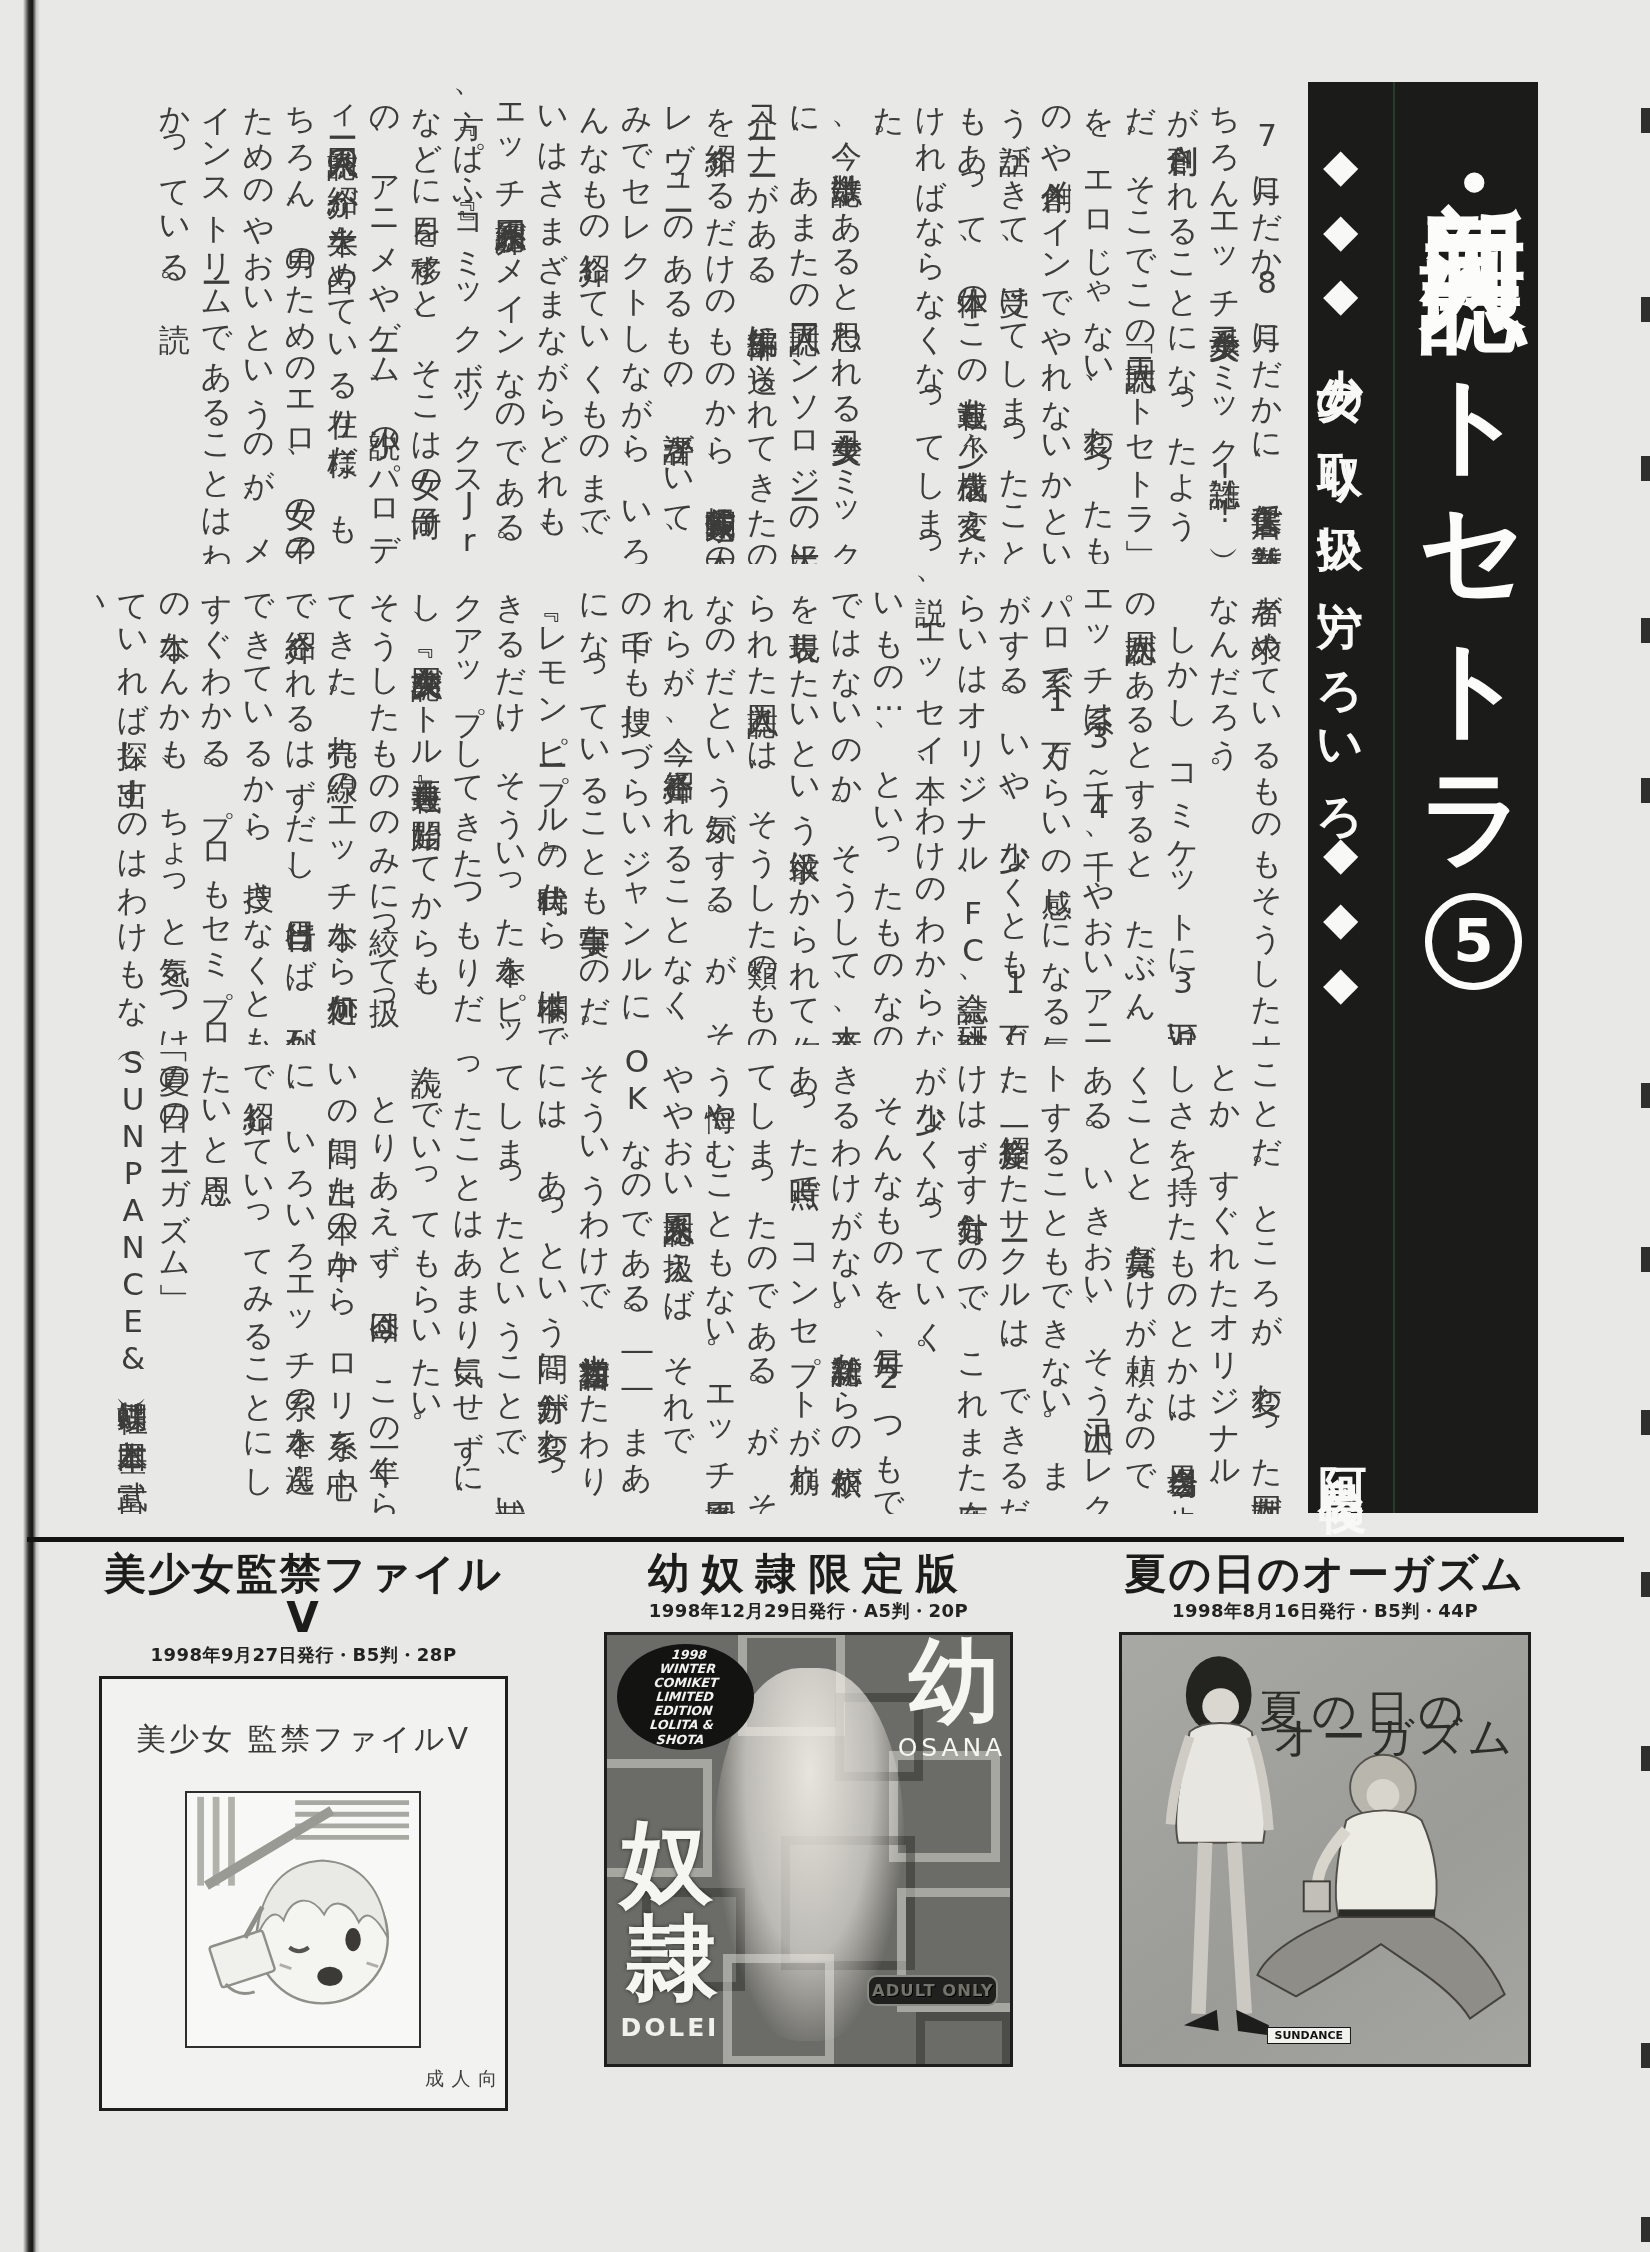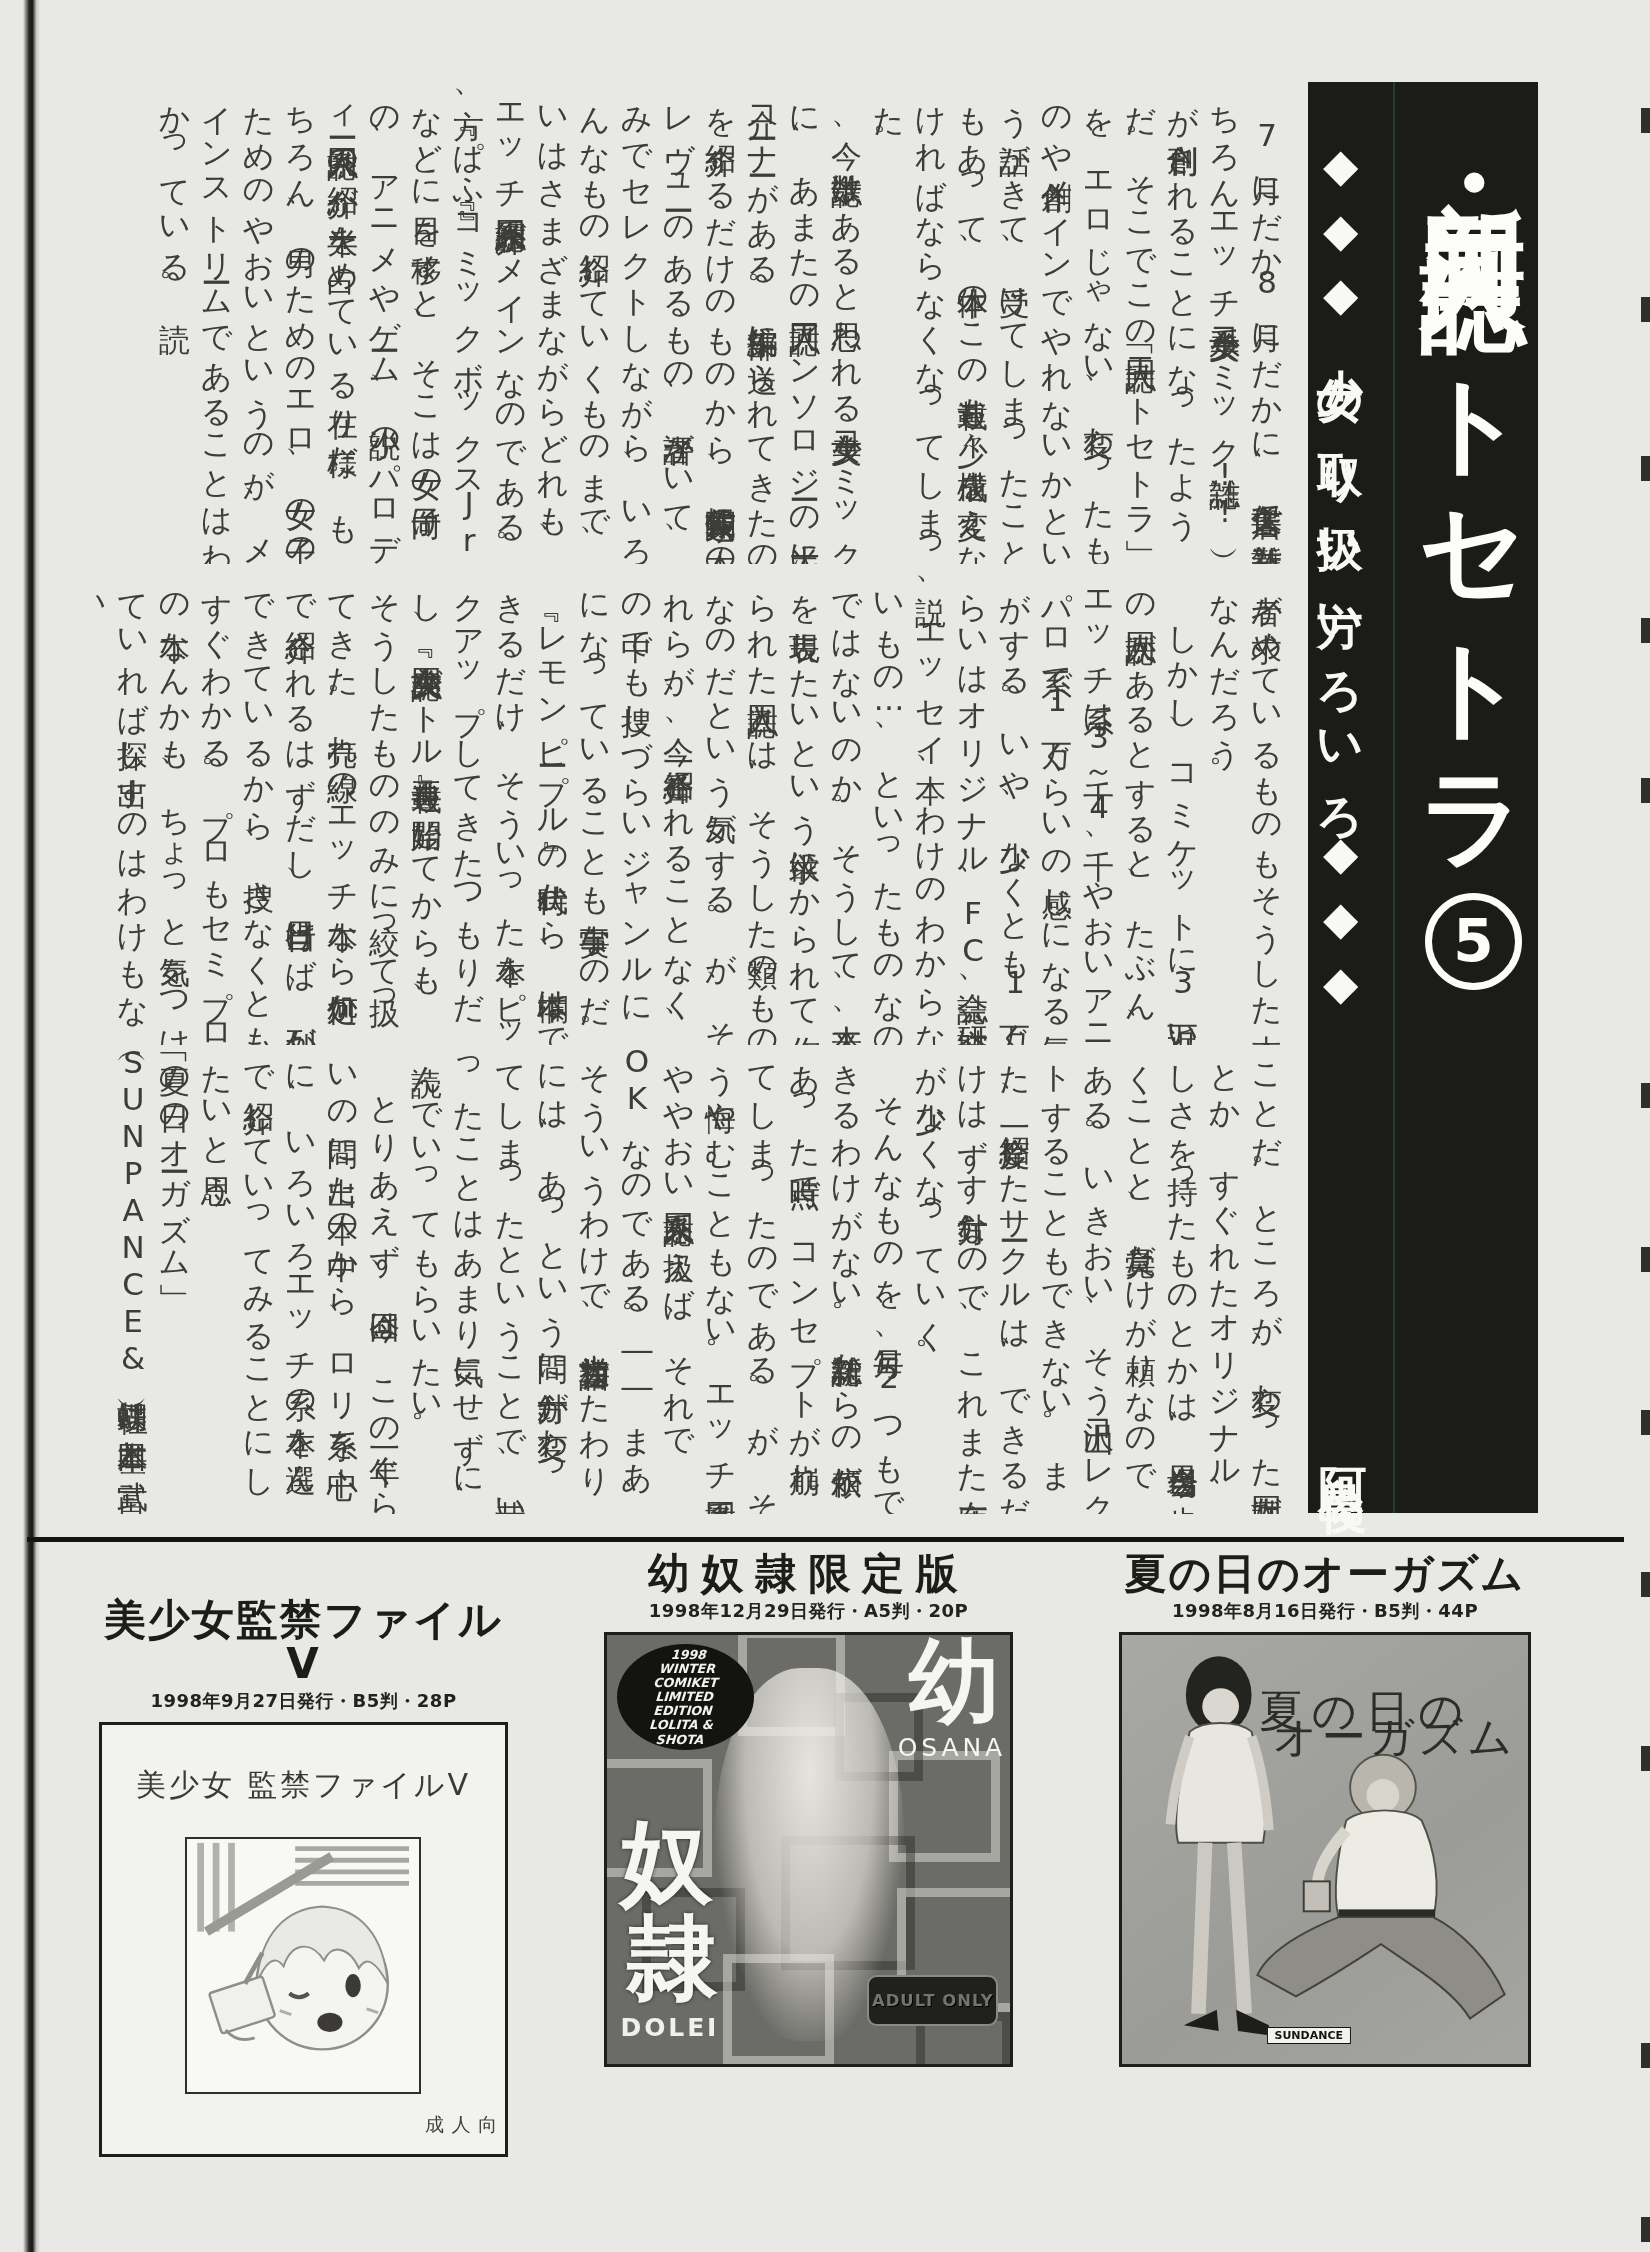--- a/index.html
+++ b/index.html
@@ -42,21 +42,21 @@
     font-size:46px;font-weight:700;color:#f8f8f6;letter-spacing:10.6px;line-height:1;
   }
   .banner-author{
     position:absolute;bottom:54px;left:11.6px;writing-mode:vertical-rl;text-orientation:upright;
     font-size:48px;font-weight:700;color:#f8f8f6;letter-spacing:9.7px;line-height:1;
   }
   
   .divider{position:absolute;left:27px;top:1537px;width:1597px;height:4.8px;background:#141412;}
   
   .book{position:absolute;top:1552px;text-align:center;}
-  .book1{left:99px;width:409px;margin-top:46px;}
+  .book1{left:99px;width:409px;}
   .book2{left:604px;width:409px;}
   .book3{left:1119px;width:412px;}
   .book-heading{font-size:42px;font-weight:800;color:#1c1c1a;letter-spacing:1.9px;line-height:1.05;}
   .book2 .book-heading{letter-spacing:11.6px;}
   .book-pub{font-size:18px;font-weight:700;color:#222220;letter-spacing:0.5px;margin-top:2.9px;}
   .cover{position:relative;margin-top:8.7px;height:435px;border:3.9px solid #1e1e1c;box-sizing:border-box;text-align:left;overflow:hidden;}
   
   .cover1{background:#f2f2f0;}
   .cover1-title{position:absolute;top:40px;width:100%;text-align:center;font-size:30px;color:#3a3a38;letter-spacing:2.9px;}
   .cover1-art{position:absolute;left:83px;top:112px;width:232px;height:253px;border:2.9px solid #2e2e2c;background:#f8f8f6;}
@@ -70,21 +70,21 @@
     background:radial-gradient(ellipse at 50% 28%,rgba(238,235,228,.95),rgba(238,235,228,.62) 48%,rgba(238,235,228,0) 74%);
   }
   .cover2-oval{position:absolute;left:9.7px;top:9.7px;width:137px;height:106px;background:#131311;border-radius:50%;display:flex;align-items:center;justify-content:center;}
   .cover2-oval-text{font-size:12.6px;font-style:italic;font-weight:700;color:#f2f2ee;white-space:pre-line;text-align:center;line-height:1.12;transform:skewX(-6deg);}
   .cover2-k1{position:absolute;right:9.7px;top:0;font-size:92px;font-weight:800;color:#f5f5f1;line-height:1.05;}
   .cover2-osana{position:absolute;right:3.9px;top:98px;font-size:25px;font-weight:400;letter-spacing:3.9px;color:#f5f5f1;}
   .cover2-k2{position:absolute;left:13.5px;top:180px;font-size:92px;font-weight:800;color:#f5f5f1;line-height:1.05;text-shadow:0 0 3.9px #22221f;}
   .cover2-k3{position:absolute;left:19.3px;top:276px;font-size:92px;font-weight:800;color:#f5f5f1;line-height:1.05;text-shadow:0 0 3.9px #22221f;}
   .cover2-dolei{position:absolute;left:13.5px;top:378px;font-size:25px;font-weight:800;letter-spacing:2.9px;color:#f0f0ec;}
   .cover2-adult{
-    position:absolute;right:11.6px;top:340px;width:127px;padding:14px 0;background:#20201e;
+    position:absolute;right:11.6px;top:340px;width:127px;padding:4px 0;background:#20201e;
     border:2.9px solid #8a8a84;border-radius:9.7px;text-align:center;
     font-size:16.4px;font-weight:800;color:#74746c;letter-spacing:1px;text-shadow:1px 1px 0 #000;
   }
   
   .cover3{background:linear-gradient(145deg,#a8a8a4,#9b9b97 60%,#a5a5a1);}
   .cover3-t1{position:absolute;right:56px;top:19.3px;font-size:44px;color:#2c2c29;letter-spacing:8.7px;margin-top:28px;}
   .cover3-t2{position:absolute;right:11.6px;top:73px;font-size:44px;color:#2c2c29;letter-spacing:3.9px;}
   .cover3-logo{
     position:absolute;left:46%;bottom:19.3px;transform:translateX(-50%);
     background:#f2f2ee;border:1.9px solid #141412;padding:1px 6.8px;

